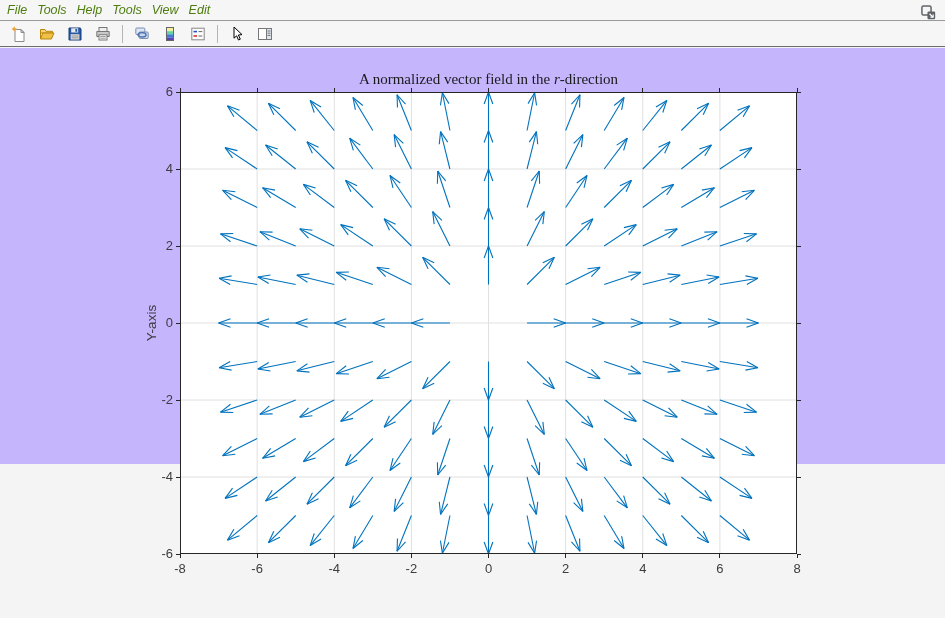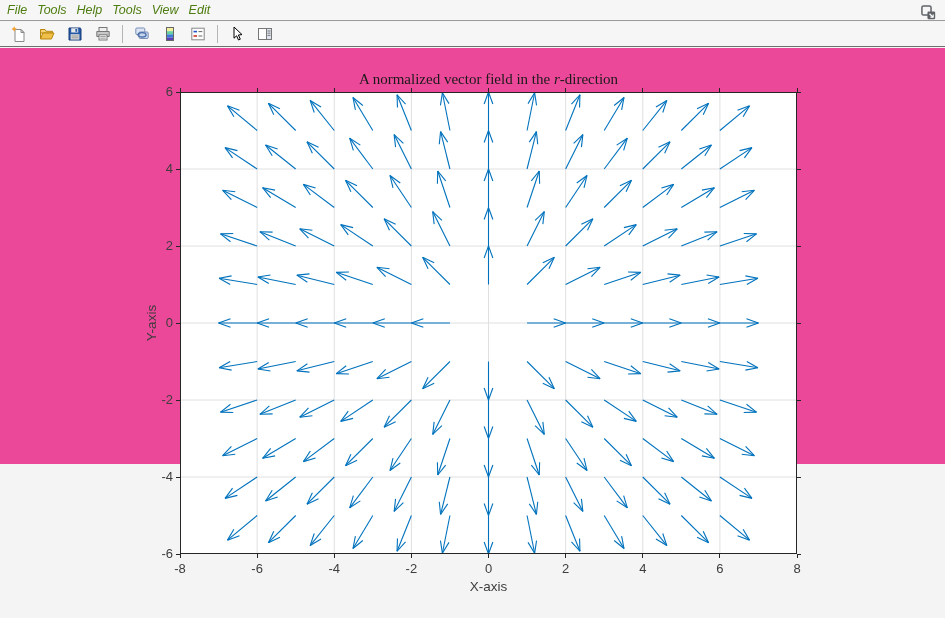--- a/index.html
+++ b/index.html
@@ -10,21 +10,21 @@
     border-bottom:1px solid #9b9b9b;display:flex;align-items:center;padding-left:2px;box-sizing:border-box;}
   .menu-item{font-size:12.5px;color:#4d7c0f;padding:1px 5px;cursor:default;font-style:italic;}
   #popout{position:absolute;right:7px;top:2px;width:20px;height:20px;display:flex;
     align-items:center;justify-content:center;}
   #toolbar{position:absolute;left:0;top:22px;width:945px;height:25px;background:#f6f6f6;
     border-bottom:1px solid #6e6e6e;display:flex;align-items:center;padding-left:5px;box-sizing:border-box;}
   .tbtn{width:26px;height:22px;display:flex;align-items:center;justify-content:center;
     background:transparent;border:none;padding:0;margin:0 1px;}
   .tsep{width:1px;height:18px;background:#b5b5b5;margin:0 5px;}
   
-  #canvas{position:absolute;left:0;top:48px;width:945px;height:416px;background:#ec4899;}
+  #canvas{position:absolute;left:0;top:48px;width:945px;height:416px;background:#c4b5fd;}
   #axes-svg{position:absolute;left:180px;top:44px;}
   #fig-title{position:absolute;left:180px;top:23px;width:617px;text-align:center;
     font-family:"Liberation Serif",serif;font-size:15px;color:#1a1a1a;}
   #fig-title .it{font-style:italic;}
   #xlabel{position:absolute;left:180px;top:531px;width:617px;text-align:center;
     font-size:13.5px;color:#3d3d3d;}
   #ylabel{position:absolute;left:151px;top:275px;font-size:13.5px;color:#3d3d3d;
     transform:translate(-50%,-50%) rotate(-90deg);white-space:nowrap;}
   .xtick-label{position:absolute;width:44px;text-align:center;font-size:13px;color:#3d3d3d;height:15px;line-height:15px;}
   .ytick-label{position:absolute;width:40px;text-align:right;font-size:13px;color:#3d3d3d;height:14px;line-height:14px;}
@@ -646,21 +646,20 @@
         <line x1="571.960939475403" y1="55.644042445328665" x2="559.596847415931" y2="58.65093124069517" stroke="#0072BD" stroke-width="1.1"></line>
         <line x1="539.875" y1="38.5" x2="569.4995330944738" y2="13.852900612917528" stroke="#0072BD" stroke-width="1.1"></line>
         <line x1="569.4995330944738" y1="13.852900612917528" x2="563.0993593373544" y2="24.83413332891061" stroke="#0072BD" stroke-width="1.1"></line>
         <line x1="569.4995330944738" y1="13.852900612917528" x2="557.526656457144" y2="18.15772819268452" stroke="#0072BD" stroke-width="1.1"></line>
         <line x1="539.875" y1="0" x2="567.1428052495063" y2="-27.223611075682097" stroke="#0072BD" stroke-width="1.1"></line>
         <line x1="567.1428052495063" y1="-27.223611075682097" x2="561.7647237324422" y2="-15.708970641381455" stroke="#0072BD" stroke-width="1.1"></line>
         <line x1="567.1428052495063" y1="-27.223611075682097" x2="555.609472217098" y2="-21.854246060266505" stroke="#0072BD" stroke-width="1.1"></line>
         <rect x="0.5" y="0.5" width="616" height="461" fill="none" stroke="#262626" stroke-width="1"></rect>
       </svg>
 
-    <div id="xlabel">X-axis</div>
     <div id="ylabel">Y-axis</div>
   <div class="tick-mark" style="left: 179.5px; top: 506px; width: 1px; height: 4px;"></div>
       <div class="tick-mark" style="left: 179.5px; top: 40px; width: 1px; height: 4px;"></div>
       <div class="xtick-label" style="left: 158px; top: 513px;">-8</div>
       <div class="tick-mark" style="left: 256.625px; top: 506px; width: 1px; height: 4px;"></div>
       <div class="tick-mark" style="left: 256.625px; top: 40px; width: 1px; height: 4px;"></div>
       <div class="xtick-label" style="left: 235.125px; top: 513px;">-6</div>
       <div class="tick-mark" style="left: 333.75px; top: 506px; width: 1px; height: 4px;"></div>
       <div class="tick-mark" style="left: 333.75px; top: 40px; width: 1px; height: 4px;"></div>
       <div class="xtick-label" style="left: 312.25px; top: 513px;">-4</div>

